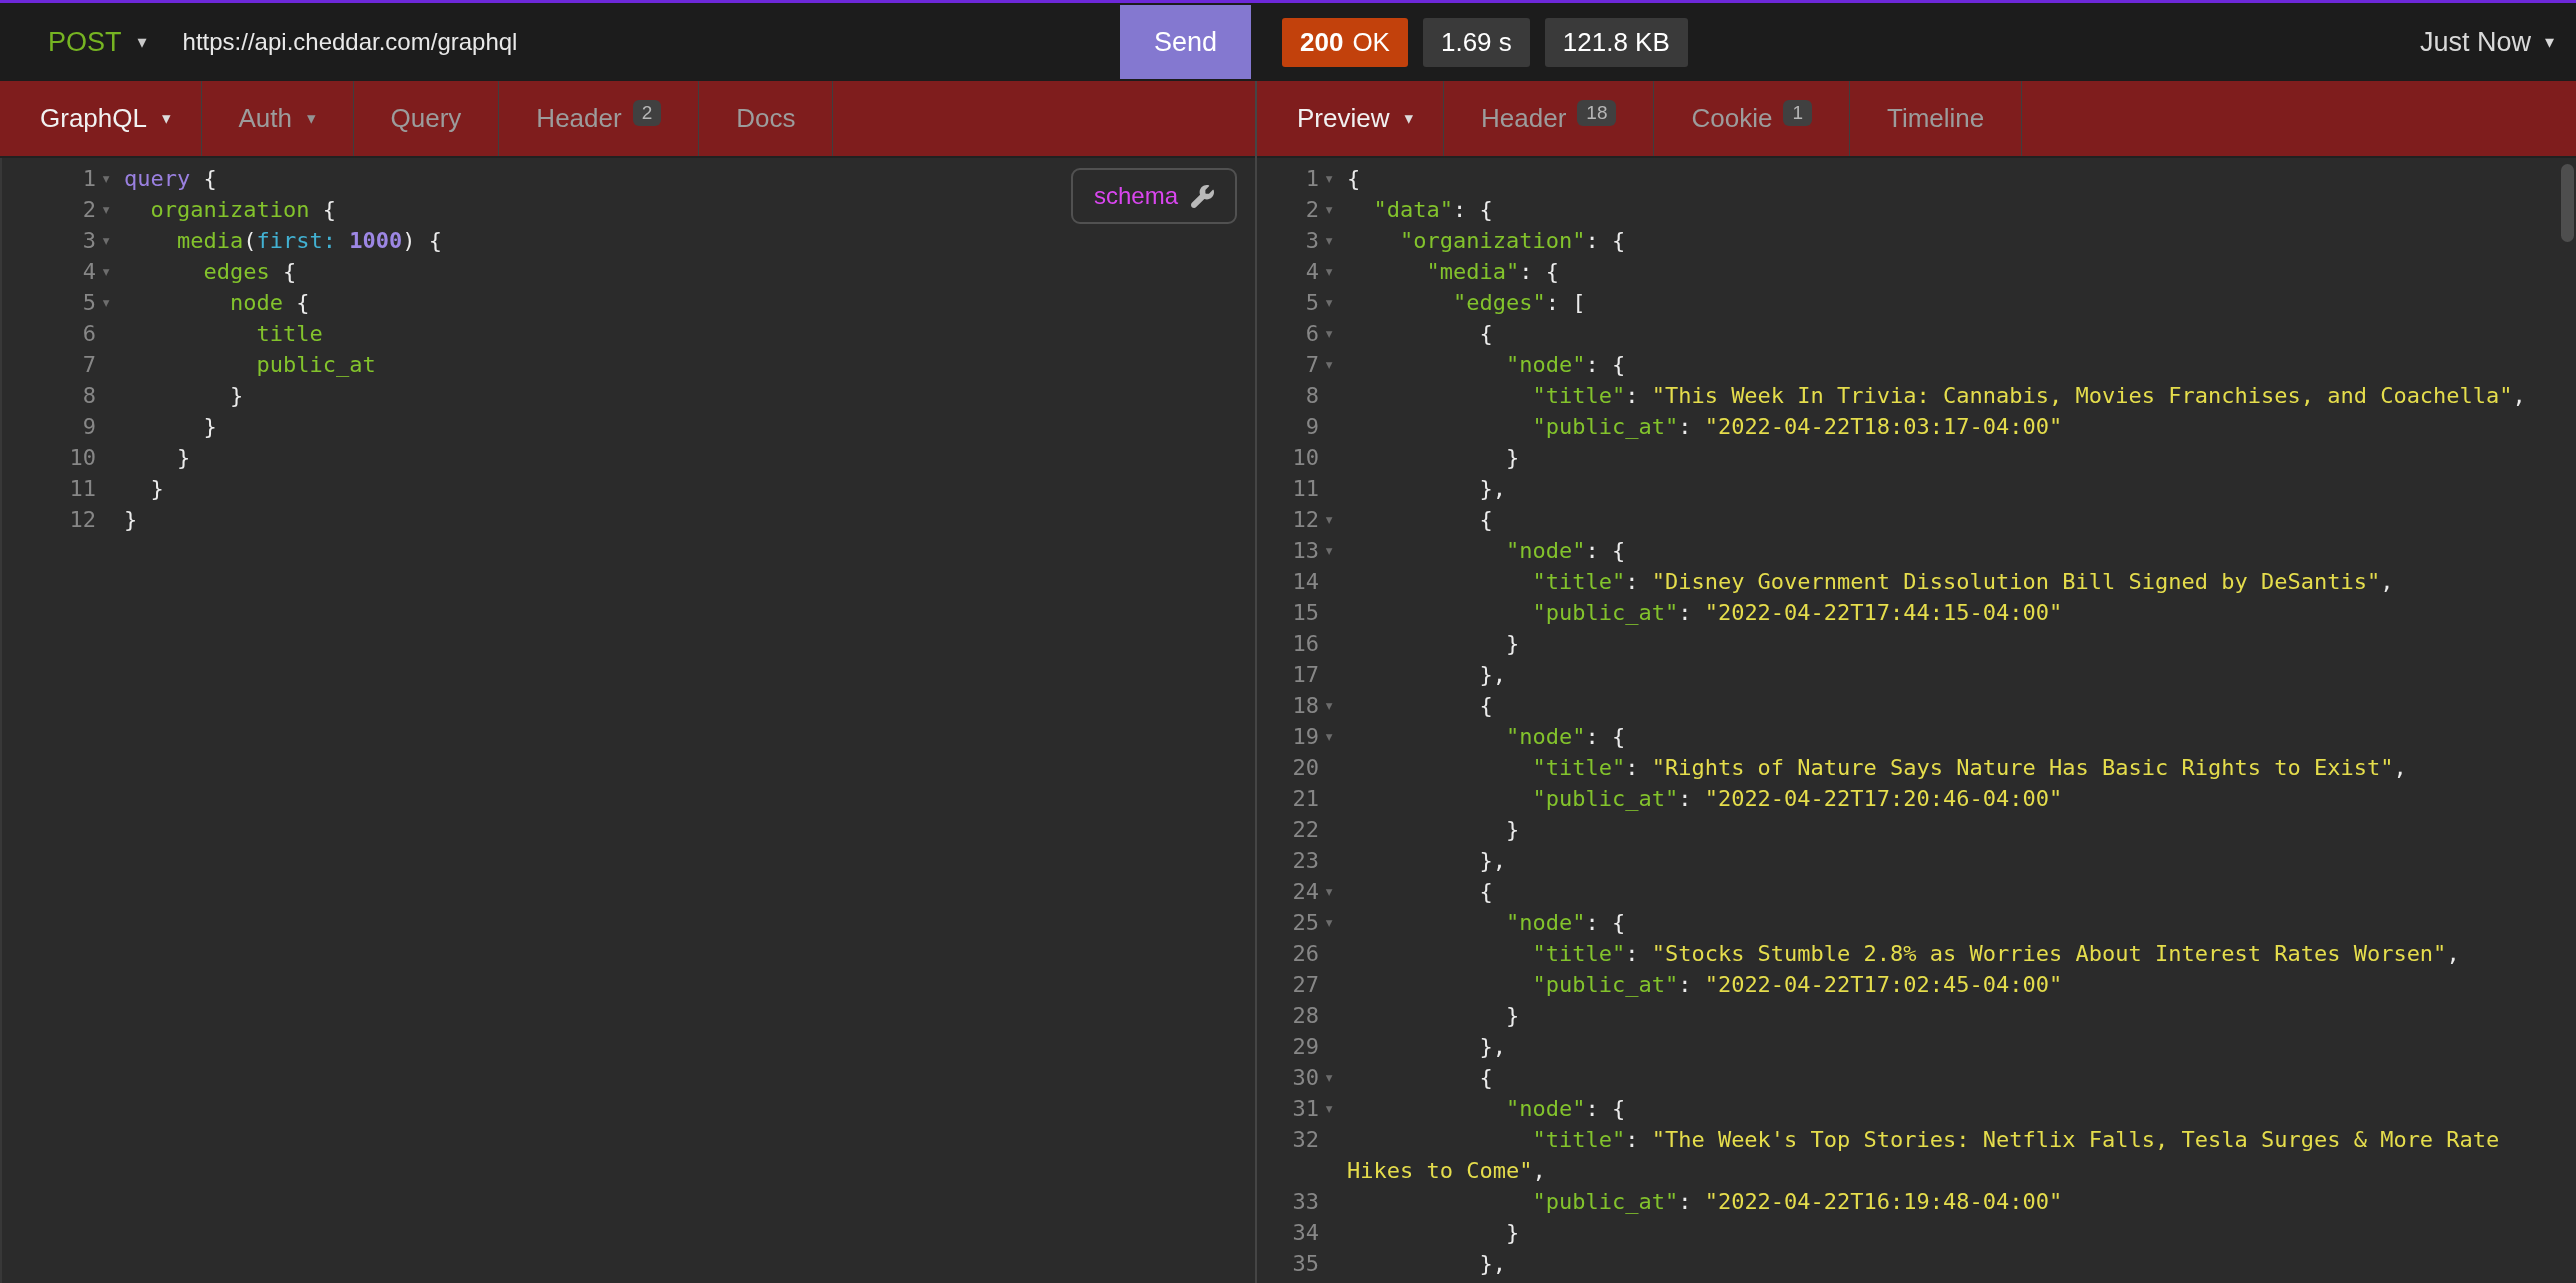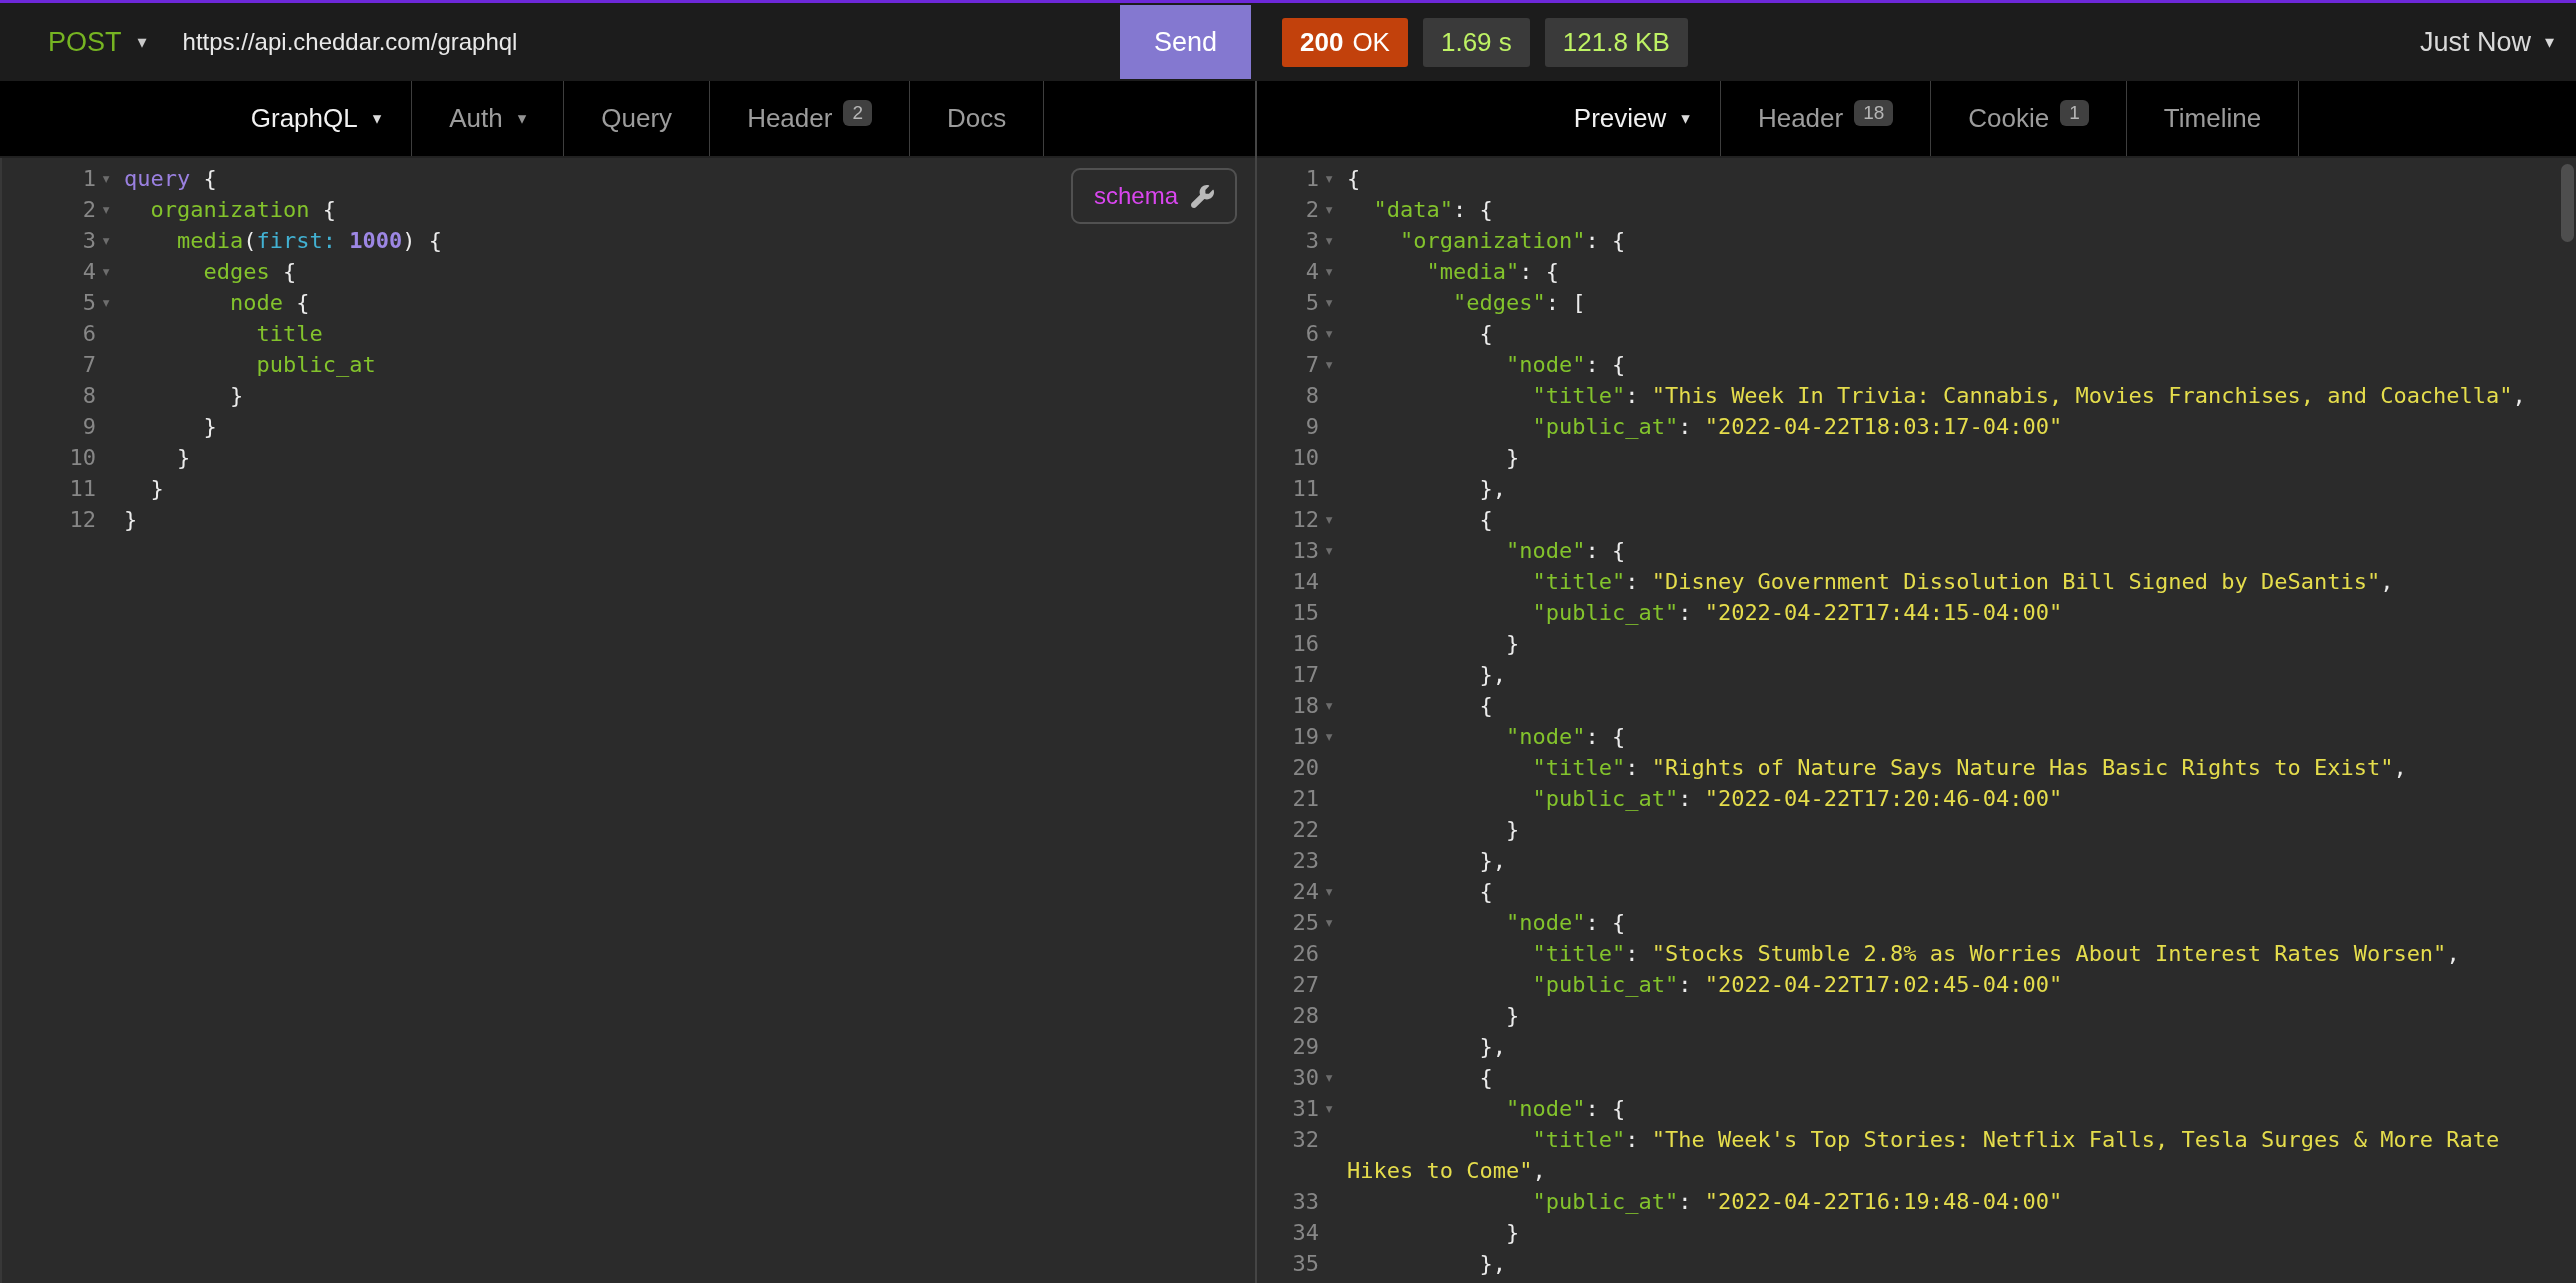--- a/index.html
+++ b/index.html
@@ -12,35 +12,35 @@
   .url-section { width: 1255px; flex: none; display: flex; align-items: center; }
   .method { display: flex; align-items: center; padding-left: 48px; cursor: pointer; }
   .method-label { color: #76b422; font-size: 27px; }
   .caret { color: #c9c9c9; font-size: 18px; }
   .method .caret { margin-left: 16px; }
   .url { margin-left: 36px; color: #e9e9e9; font-size: 24px; flex: 1; white-space: nowrap; overflow: hidden; }
   .send { width: 131px; height: 74px; margin-right: 4px; flex: none; background: #8478d0; color: #ffffff;
           font-size: 27px; border: none; font-family: "Liberation Sans", sans-serif; cursor: pointer; }
   .meta-section { flex: 1; min-width: 0; display: flex; align-items: center; padding-left: 27px; gap: 15px; }
   .badge { height: 49px; display: flex; align-items: center; padding: 0 18px; background: #3a3a3a;
-           color: #bef264; font-size: 26px; border-radius: 3px; }
+           color: #ffffff; font-size: 26px; border-radius: 3px; }
   .badge.status { background: #c2410c; color: #ffffff; }
   .badge.status b { font-weight: bold; margin-right: 9px; }
   .history { margin-left: auto; margin-right: 22px; display: flex; align-items: center;
              color: #d9d9d9; font-size: 27px; cursor: pointer; }
   .history .caret { margin-left: 14px; color: #d9d9d9; }
 
   
   .main { flex: 1; min-height: 0; display: flex; }
   .pane { display: flex; flex-direction: column; min-width: 0; }
   .pane.left { width: 1255px; flex: none; }
   .divider { width: 2px; flex: none; background: #454545; cursor: col-resize; }
   .pane.right { flex: 1; }
 
-  .tabbar { height: 77px; flex: none; background: #000000; border-bottom: 2px solid #212121; display: flex; justify-content: center; }
+  .tabbar { height: 77px; flex: none; background: #7f1d1d; border-bottom: 2px solid #212121; display: flex; }
   .tab { display: flex; align-items: center; padding: 6px 37px; border-right: 1px solid #3e3e3e;
          font-size: 26px; color: #9c9c9c; cursor: pointer; white-space: nowrap; }
   .tab .caret { margin-left: 15px; font-size: 17px; color: #949494; }
   .tab.selector { color: #f1f1f1; padding: 0 30px 0 40px; }
   .tab.selector .caret { color: #dcdcdc; }
   .tab-badge { margin-left: 11px; align-self: flex-start; margin-top: 13px; background: #404040;
                color: #b6b6b6; font-size: 19px; padding: 2px 9px; border-radius: 6px; }
 
   
   .editor { flex: 1; min-height: 0; background: #2b2b2b; position: relative; overflow: hidden;

